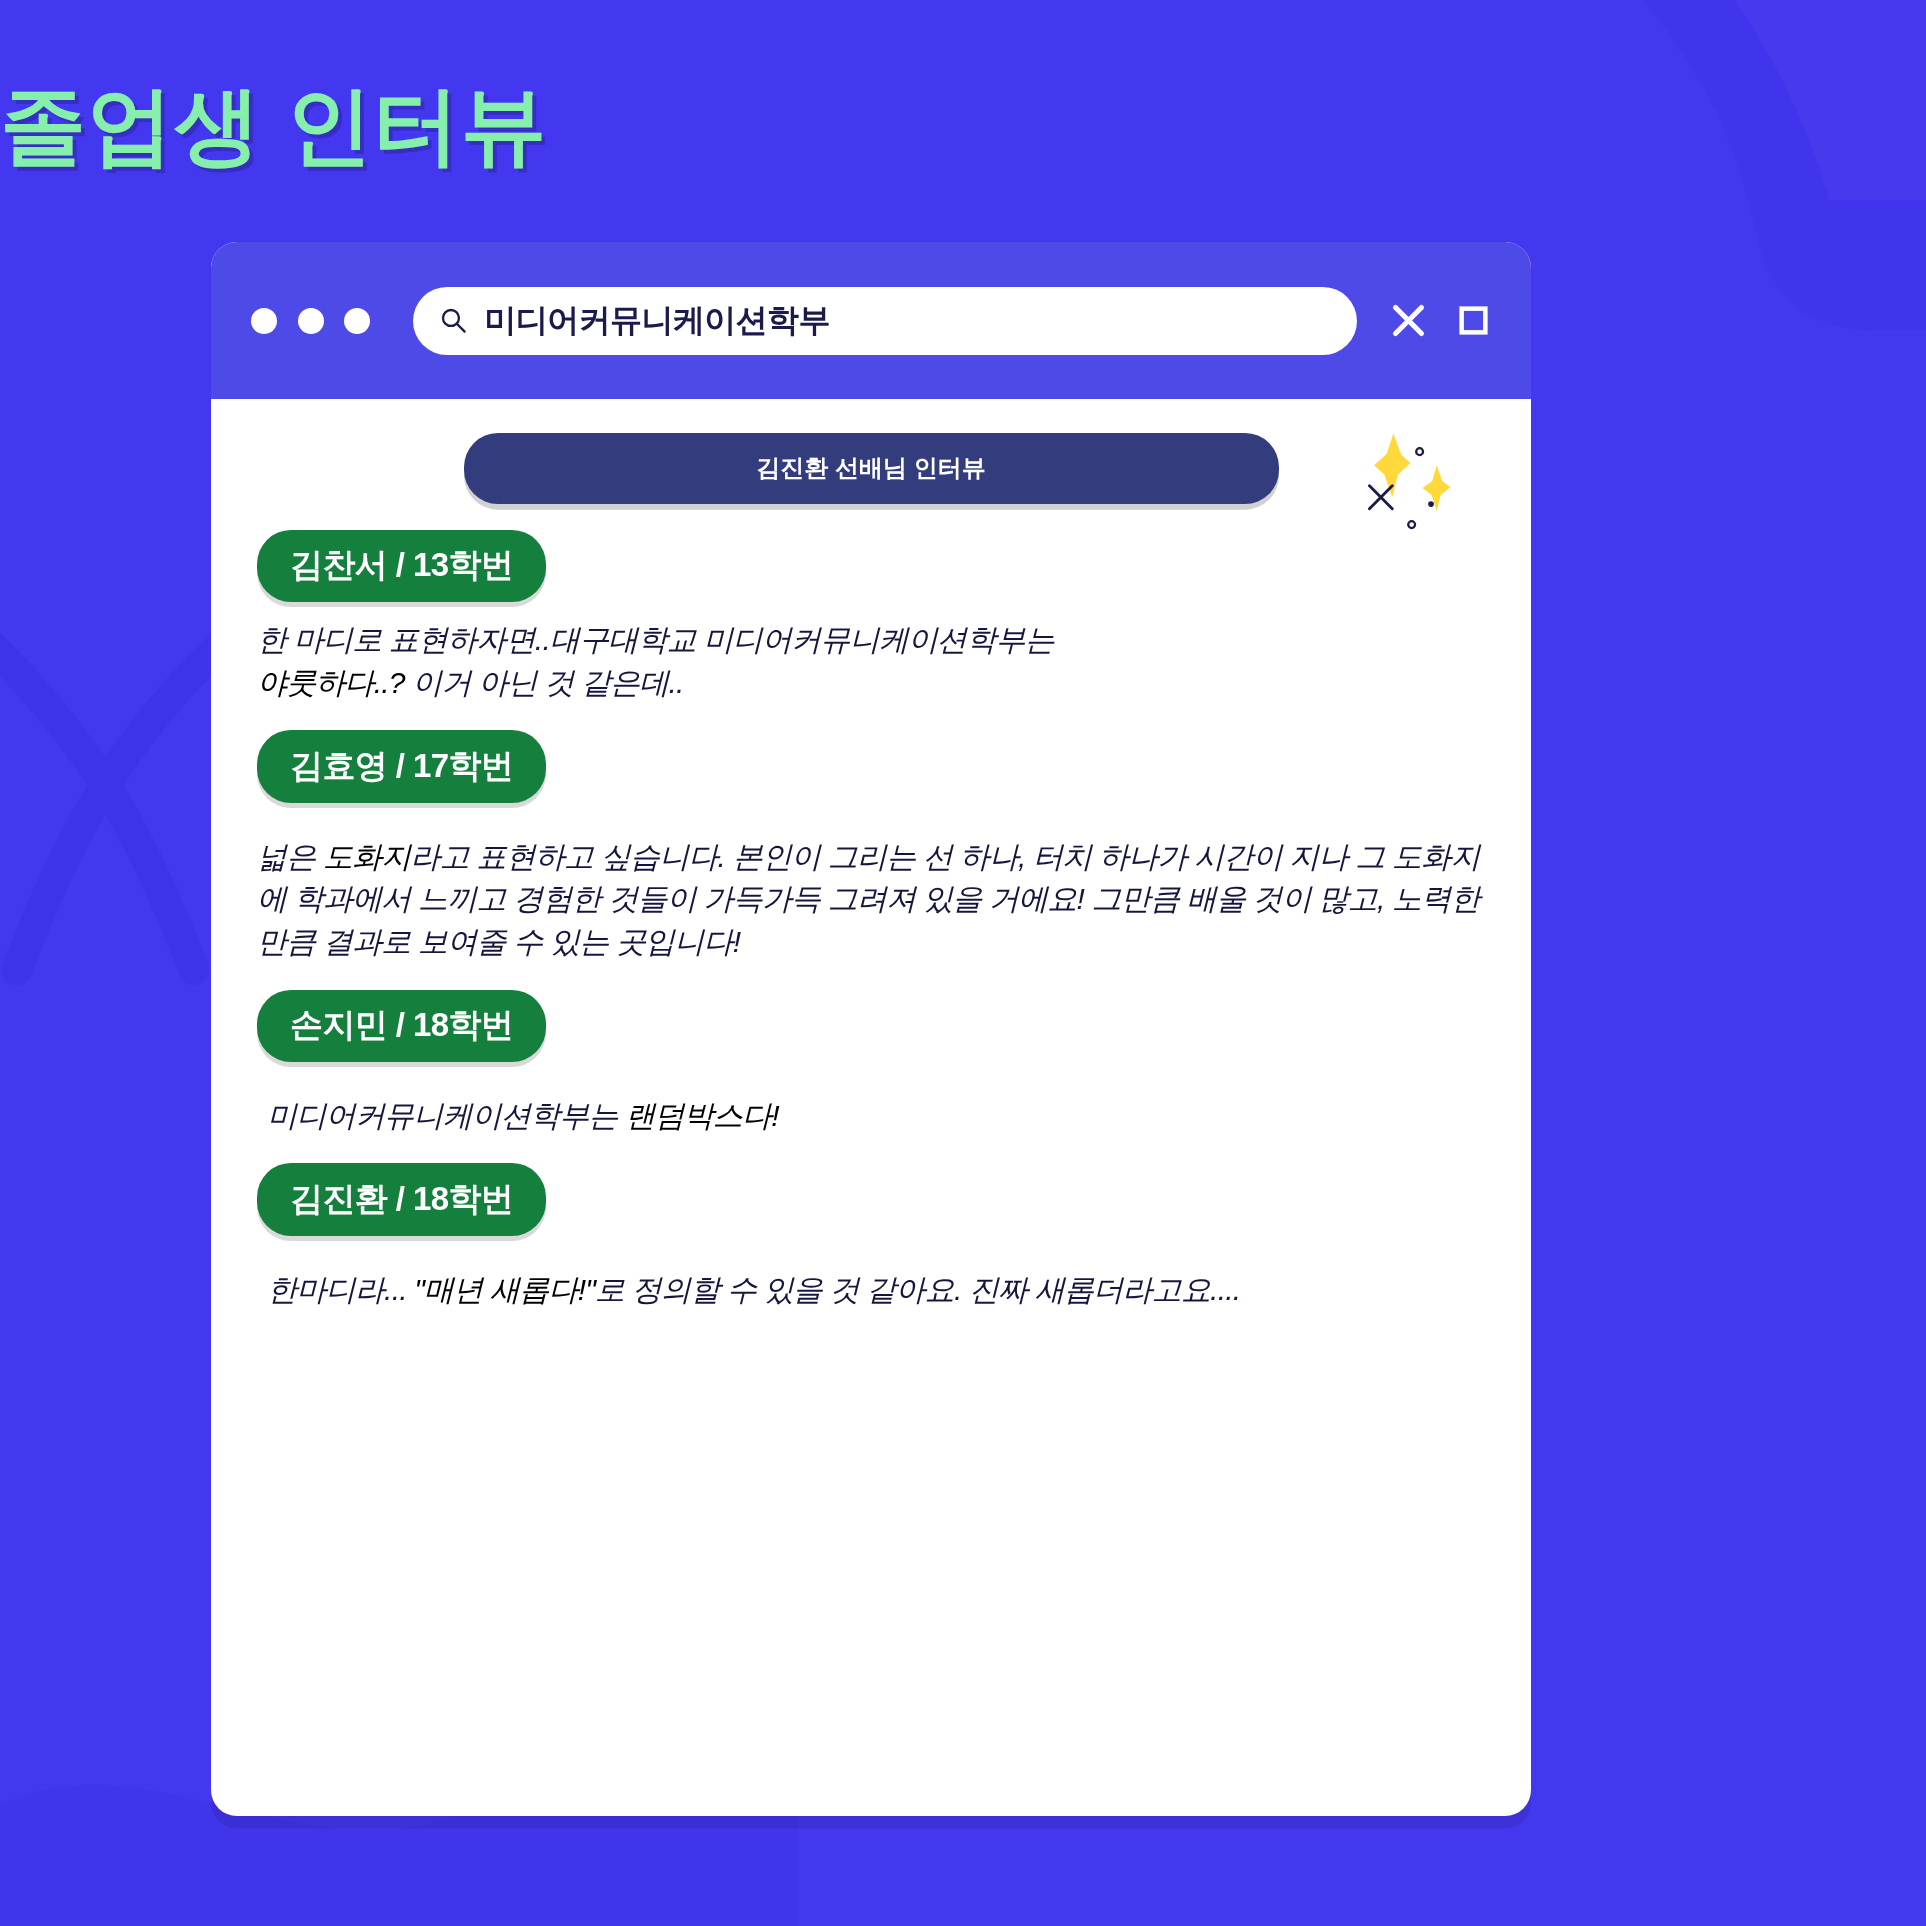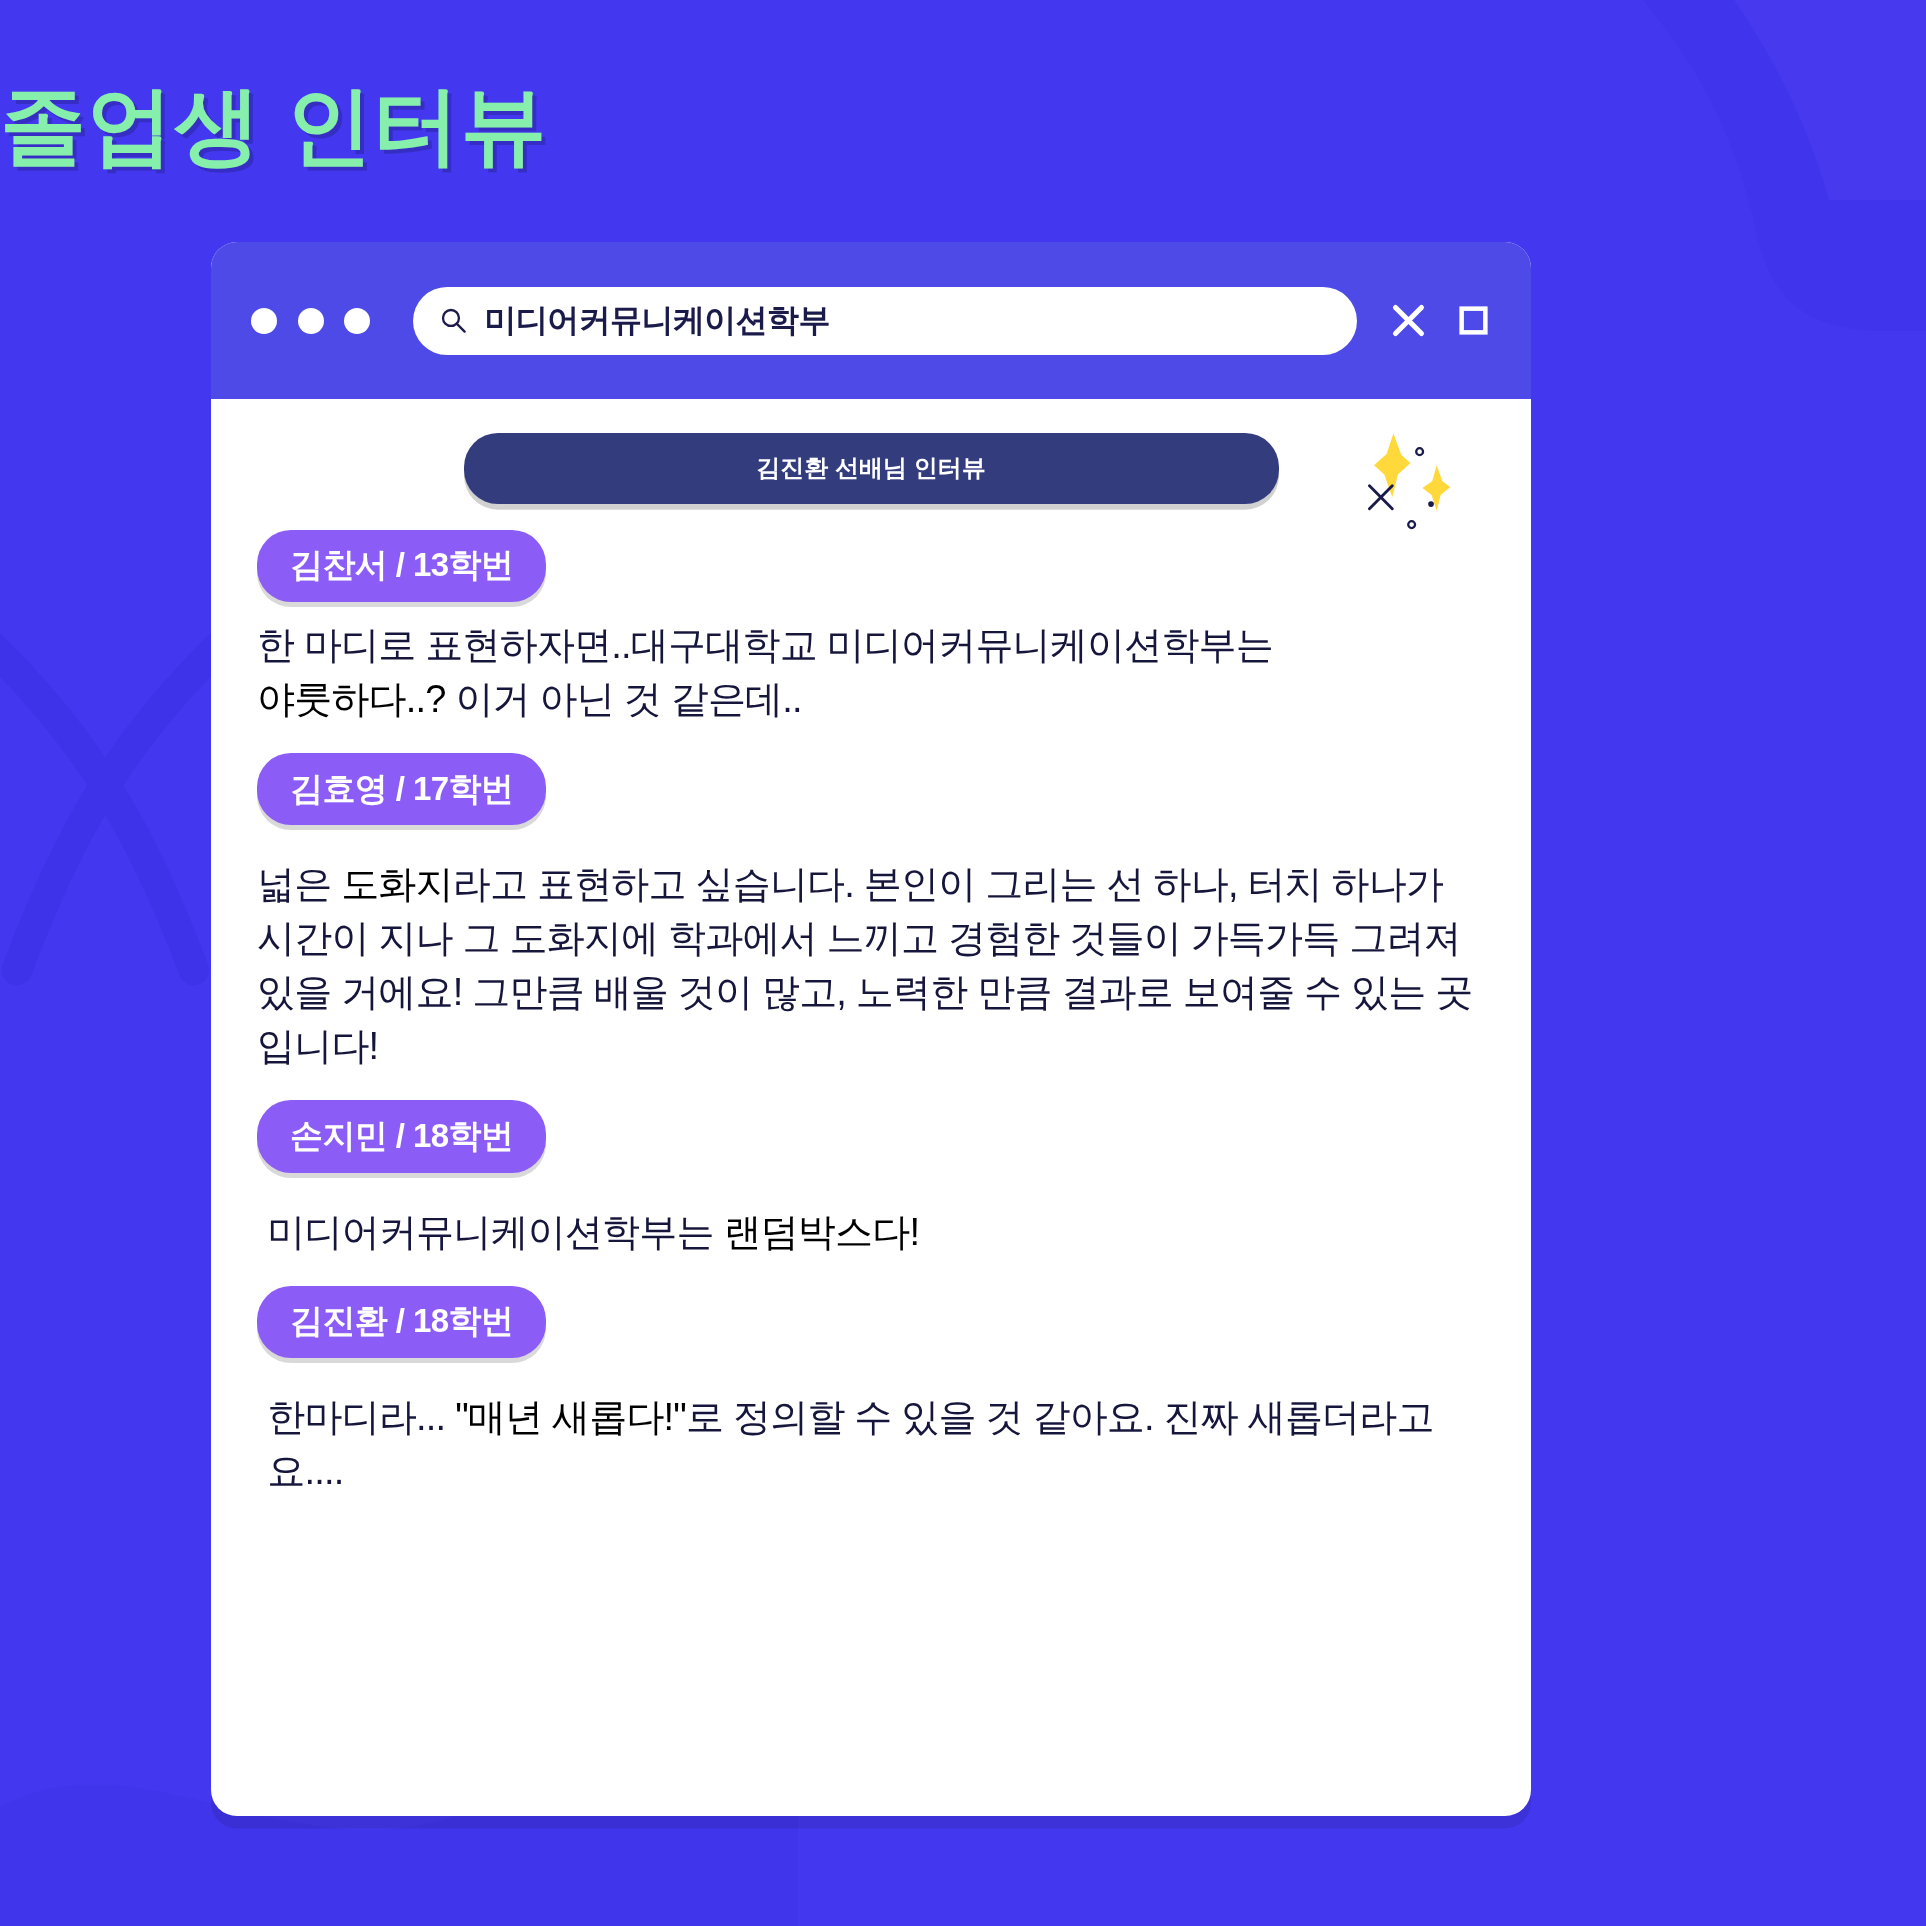--- a/index.html
+++ b/index.html
@@ -149,35 +149,36 @@
     top: -11.4px;
     width: 171px;
     height: 171px;
   }
 
   .qa-block {
     margin-top: 26px;
   }
   .name-tag {
     display: inline-block;
-    background: #8b5cf6;
+    background: #15803d;
     color: #ffffff;
     font-size: 33px;
     font-weight: bold;
     border-radius: 34px;
     padding: 13.7px 33px;
     box-shadow: 0 5.1px 0 rgba(0,0,0,0.15);
     letter-spacing: -0.6px;
   }
   .answer {
     margin-top: 17px;
-    font-size: 38px;
+    font-size: 30px;
     line-height: 1.42;
     color: #16163c;
     letter-spacing: -0.8px;
+    font-style: italic;
   }
   .hl {
     color: #000000;
   }
   .indent {
     padding-left: 10.3px;
   }
   .sp-top { margin-top: 33px; }
 </style>
 </head>

